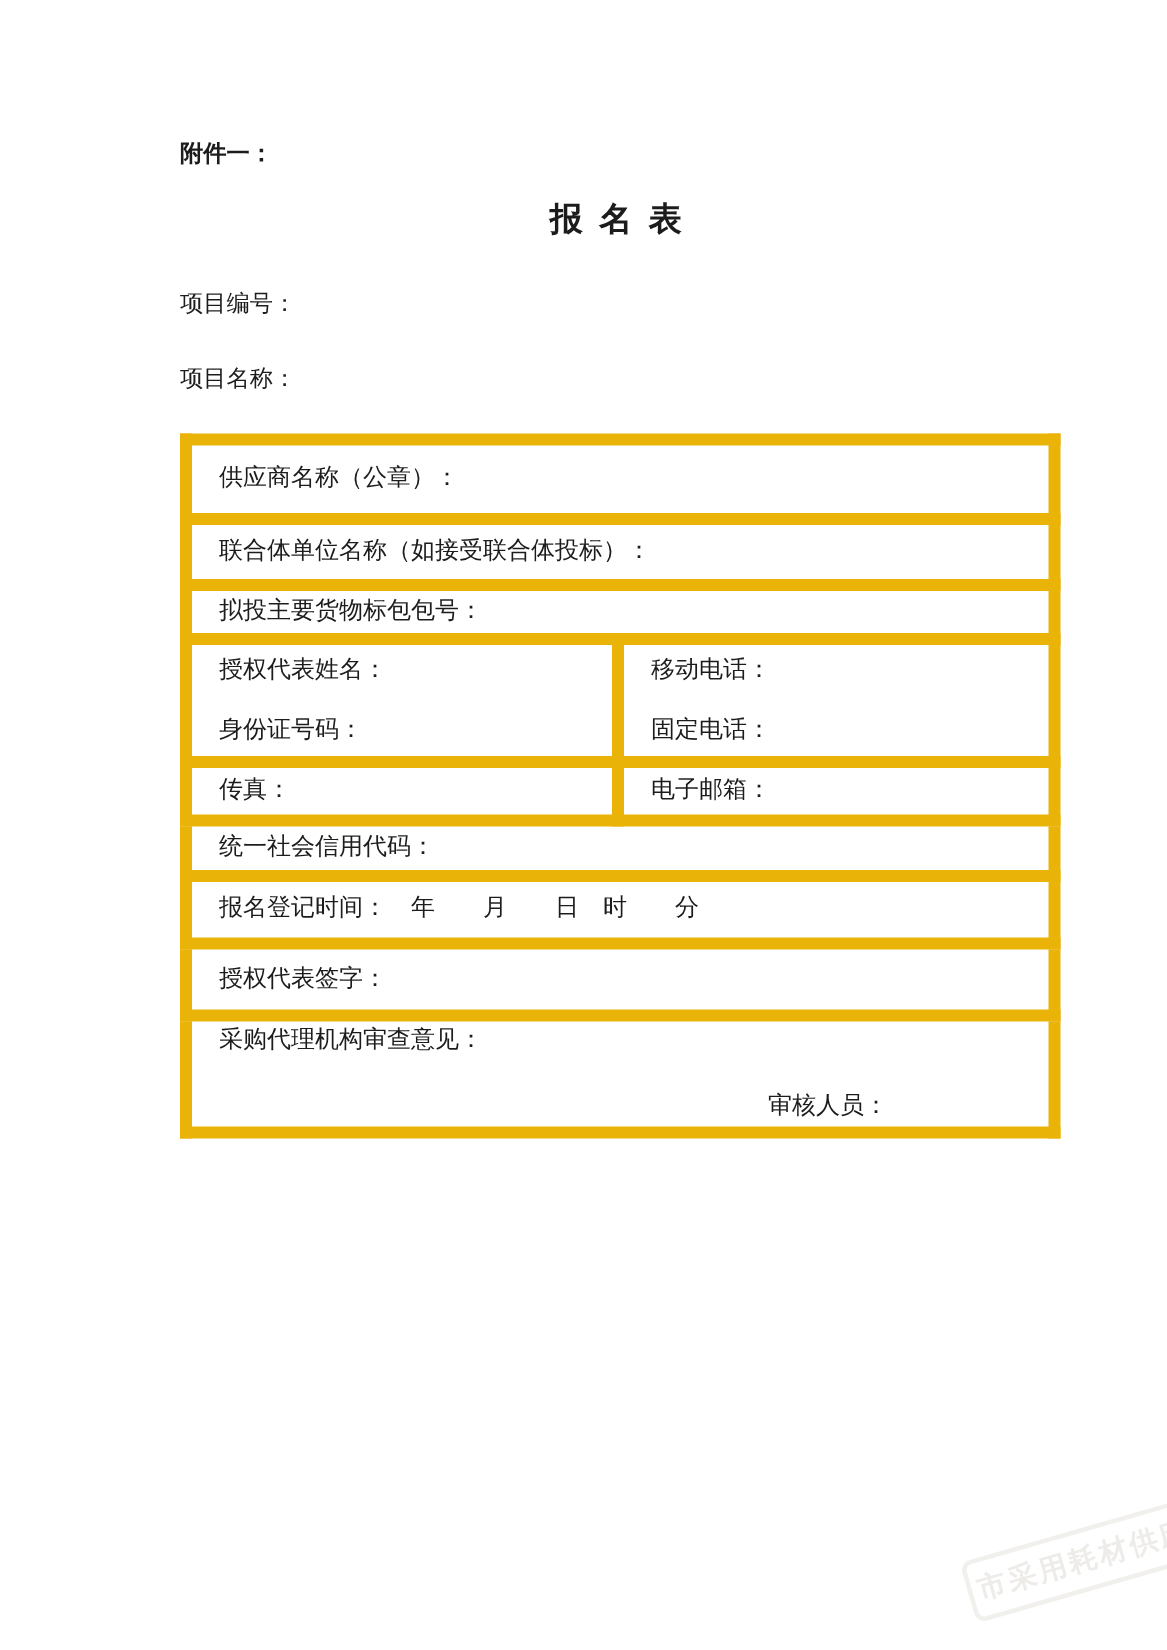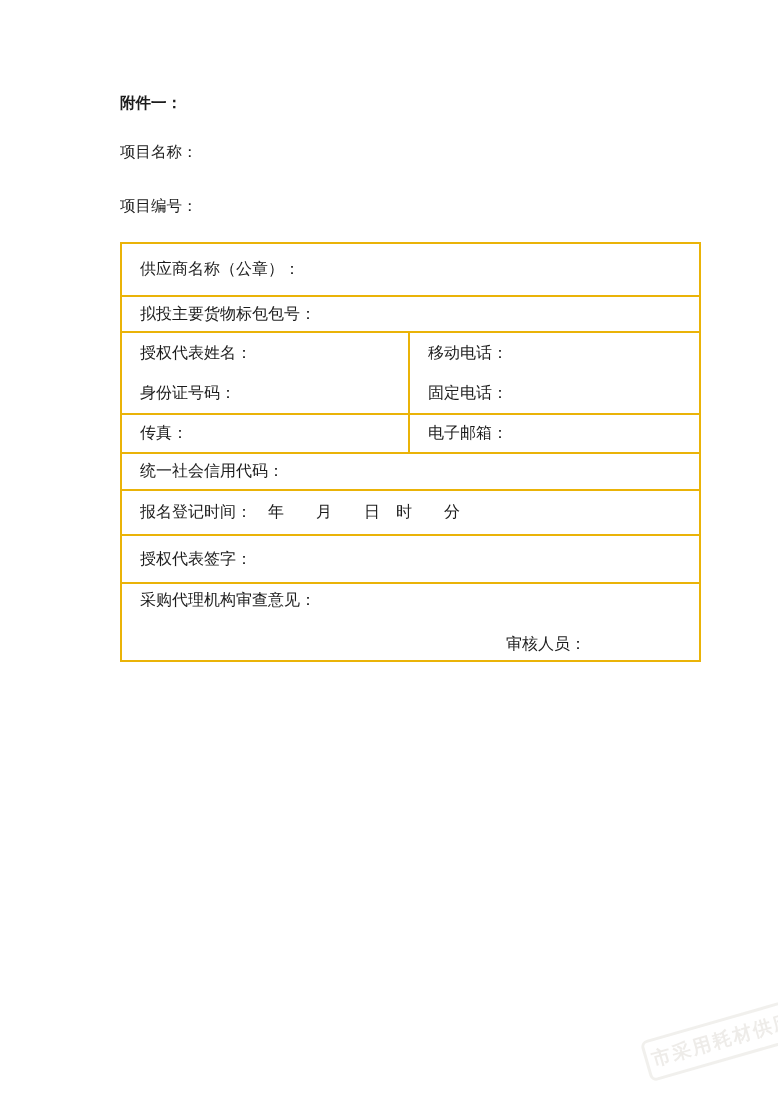--- a/index.html
+++ b/index.html
@@ -29,21 +29,21 @@
   .project-number { margin-top:36px; }
   .project-name  { margin-top:32px; }
 
   table.reg-table {
     margin-top:27px;
     width:579px;
     border-collapse:collapse;
     table-layout:fixed;
   }
   table.reg-table td {
-    border:2px solid #eab308;
+    border:8px solid #eab308;
     font-size:16px;
     padding:0 4px 0 18px;
     vertical-align:middle;
     line-height:1.25;
   }
   tr.r1  { height:53px; }
   tr.r2  { height:44px; }
   tr.r3  { height:36px; }
   tr.r4  { height:82px;padding-left:45px; }
   tr.r5  { height:39px; }
@@ -81,36 +81,40 @@
     white-space:nowrap;
   }
 </style>
 </head>
 <body>
 
 <div class="content">
 
   <div class="attachment">附件一：</div>
 
+  <div class="doc-title">报名表</div>
+
+  <div class="project-line project-number">项目编号：</div>
 
   <div class="project-line project-name">项目名称：</div>
-
-  <div class="project-line project-number">项目编号：</div>
 
   <table class="reg-table">
     <colgroup>
       <col style="width:288px">
       <col style="width:291px">
     </colgroup>
 
     <tbody>
         <tr class="r1">
       <td colspan="2">供应商名称（公章）：</td>
     </tr>
 
+    <tr class="r2">
+      <td colspan="2">联合体单位名称（如接受联合体投标）：</td>
+    </tr>
 
     <tr class="r3">
       <td colspan="2">拟投主要货物标包包号：</td>
     </tr>
 
     <tr class="r4">
       <td>
         <div class="two-line">
           <div>授权代表姓名：</div>
           <div>身份证号码：</div>

